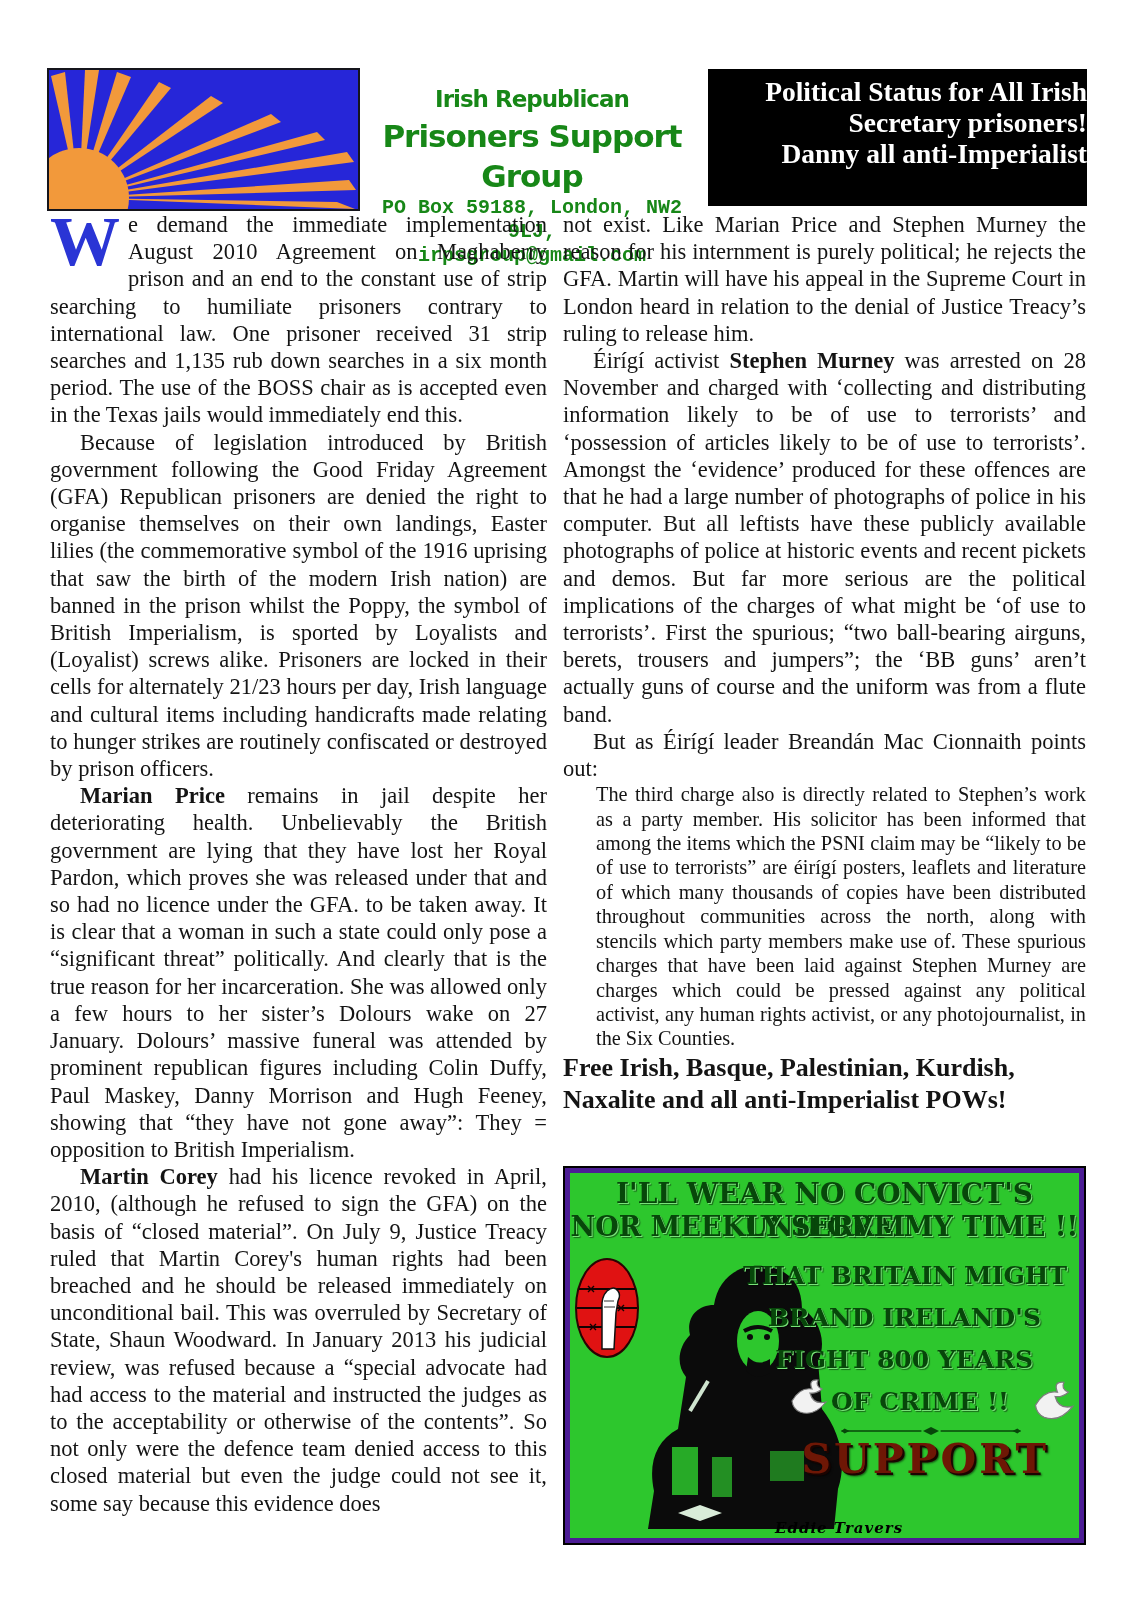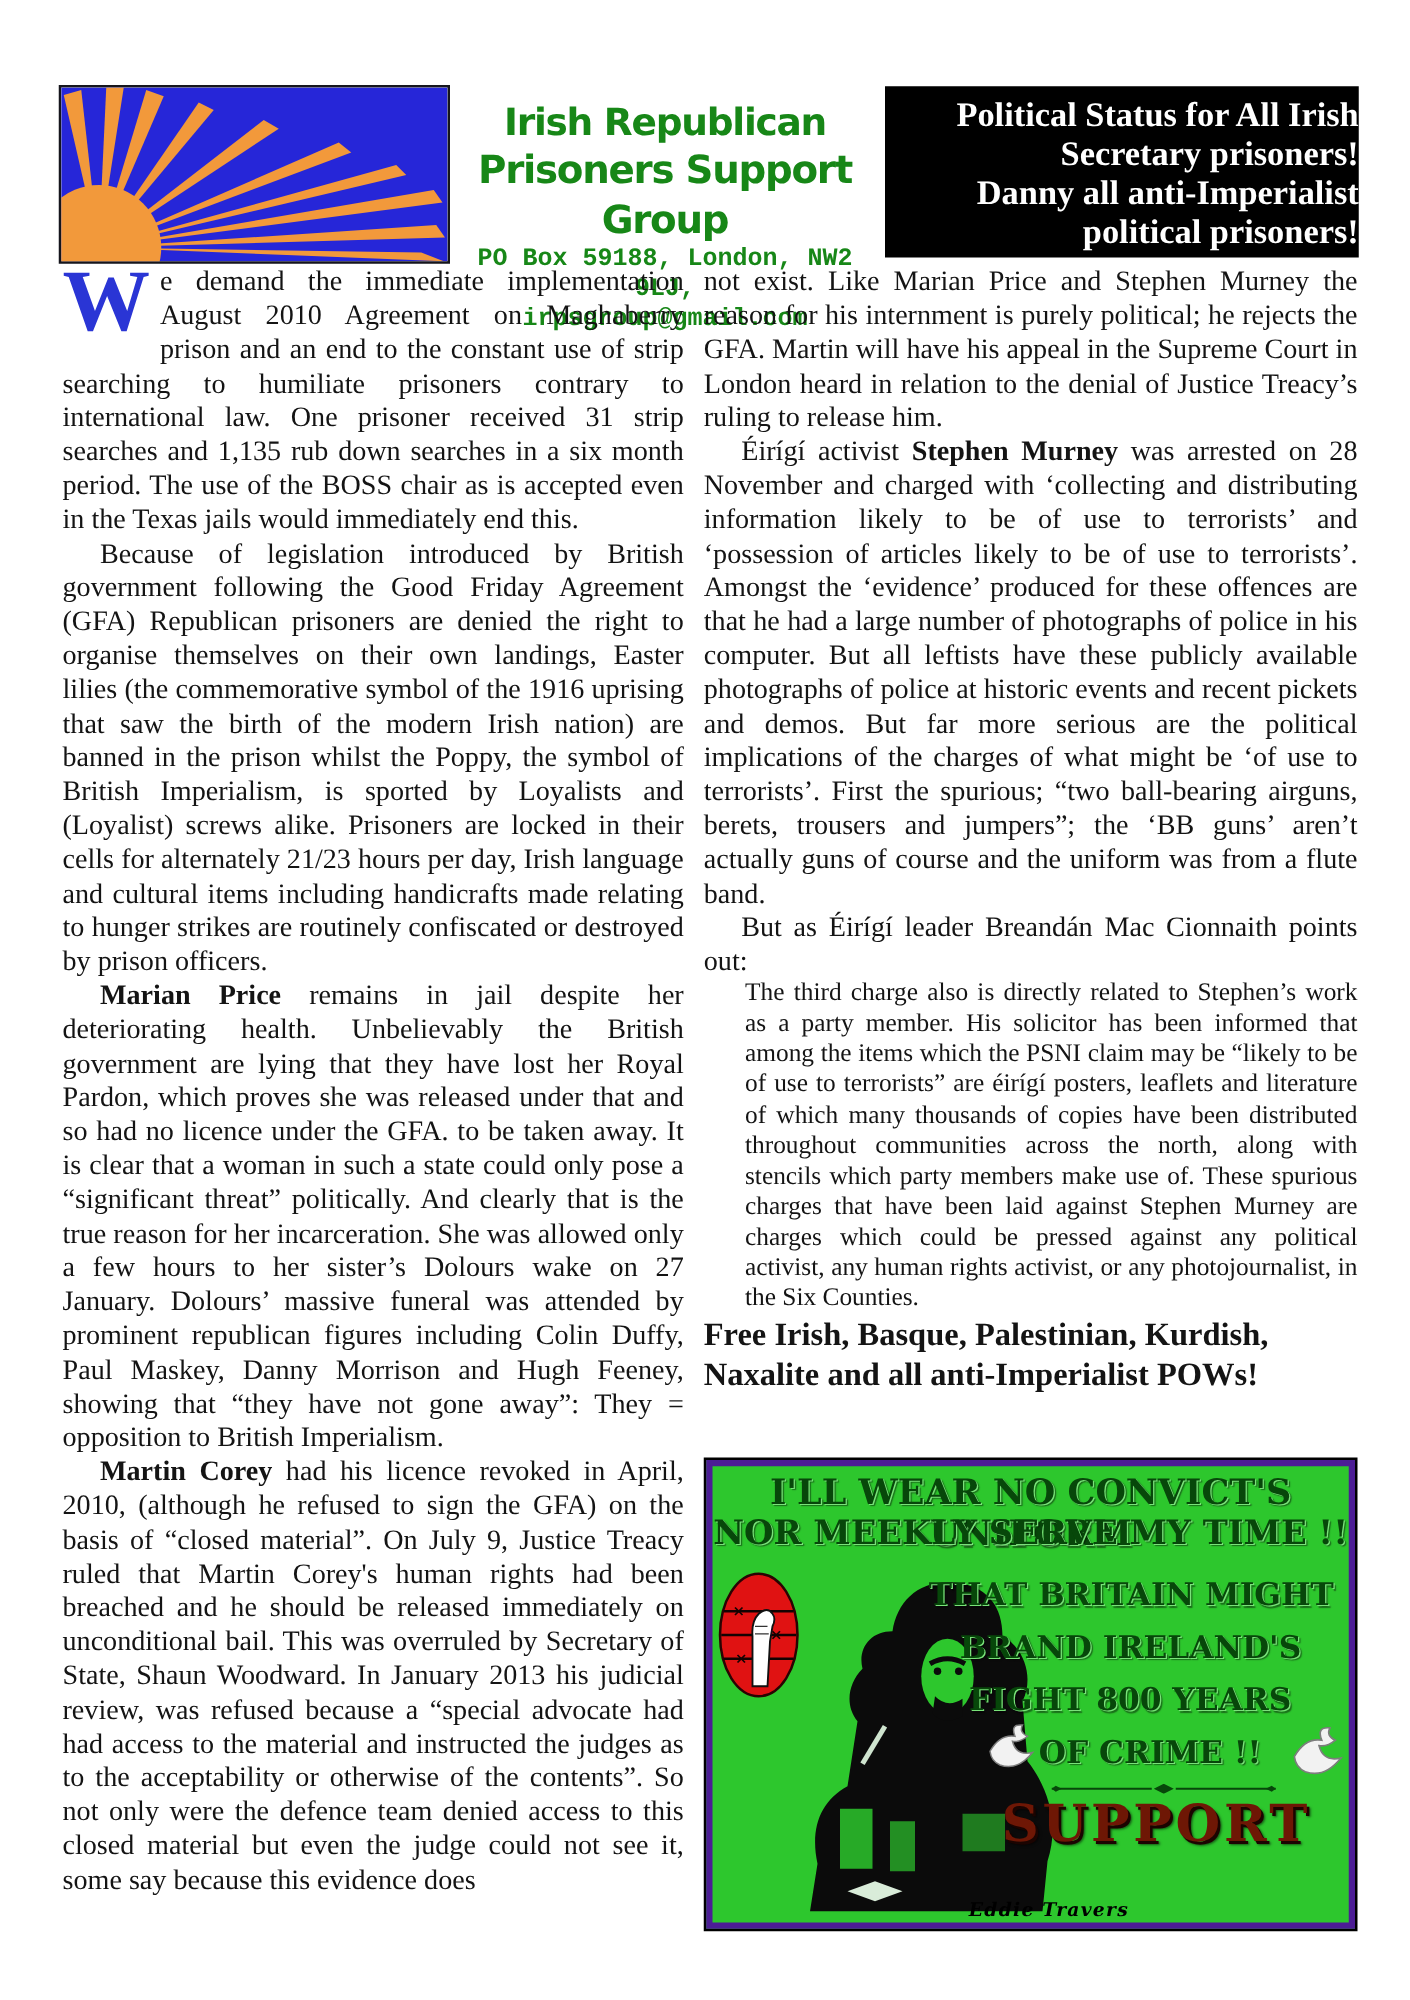--- a/index.html
+++ b/index.html
@@ -4,21 +4,21 @@
 <style>
   html,body{margin:0;padding:0;background:#fff;}
   #page{position:relative;width:1128px;height:1600px;background:#ffffff;overflow:hidden;
         font-family:"Liberation Serif","DejaVu Serif",serif;color:#141414;}
 
   
   .logo{position:absolute;left:47px;top:68px;width:309px;height:139px;border:2px solid #15151c;box-sizing:content-box;}
   .logo svg{display:block;}
 
   .org-block{position:absolute;left:356px;top:82px;width:352px;text-align:center;color:#178717;}
-  .org-name1{font-family:"DejaVu Sans","Liberation Sans",sans-serif;font-weight:bold;font-size:30px;line-height:34px;letter-spacing:-1px;}
+  .org-name1{font-family:"DejaVu Sans","Liberation Sans",sans-serif;font-weight:bold;font-size:23px;line-height:34px;letter-spacing:-1px;}
   .org-name2{font-family:"DejaVu Sans","Liberation Sans",sans-serif;font-weight:bold;font-size:31px;line-height:40px;letter-spacing:-1px;}
   .org-addr{font-family:Liberation Mono, monospace;font-weight:bold;font-size:20px;line-height:24px;}
 
   .banner{position:absolute;left:708px;top:69px;width:379px;height:137px;background:#000;color:#fff;
           text-align:right;box-sizing:border-box;padding-top:7px;}
   .banner div{font-weight:bold;font-size:27.5px;line-height:31px;}
 
   
   .col{position:absolute;top:211px;text-align:justify;}
   #col-left{left:50px;width:497px;}
@@ -83,21 +83,20 @@
       <div class="org-name1">Irish Republican</div>
       <div class="org-name2">Prisoners Support Group</div>
       <div class="org-addr">PO Box 59188, London, NW2 9LJ,</div>
       <div class="org-addr">irpsgroup@gmail.com</div>
     </div>
 
     <div class="banner">
       <div>Political Status for All Irish</div>
       <div>Secretary prisoners!</div>
       <div>Danny all anti-Imperialist</div>
-      <div>political prisoners!</div>
     </div>
   </div>
 
   <div id="col-left" class="col">
       <p class=""><span class="dropcap">W</span><span>e demand the immediate implementation August 2010 Agreement on Maghaberry prison and an end to the constant use of strip searching to humiliate prisoners contrary to international law. One prisoner received 31 strip searches and 1,135 rub down searches in a six month period. The use of the BOSS chair as is accepted even in the Texas jails would immediately end this.</span></p>
       <p class="ind "><span>Because of legislation introduced by British government following the Good Friday Agreement (GFA) Republican prisoners are denied the right to organise themselves on their own landings,  Easter lilies (the commemorative symbol of the 1916 uprising that saw the birth of the modern Irish nation) are banned in the prison whilst the Poppy, the symbol of British Imperialism, is sported by Loyalists and (Loyalist) screws alike. Prisoners are locked in their cells for alternately 21/23 hours per day, Irish language and cultural items including handicrafts made relating to hunger strikes are routinely confiscated or destroyed by prison officers.</span></p>
       <p class="ind "><b>Marian Price</b><span> remains in jail despite her deteriorating health. Unbelievably the British government are lying that they have lost her Royal Pardon, which proves she was released under that and so had no licence under the GFA. to be taken away. It is clear that a woman in such a state could only pose a “significant threat” politically. And clearly that is the true reason for her incarceration. She was allowed only a few hours to her sister’s Dolours wake on 27 January. Dolours’ massive funeral  was attended by prominent republican figures including Colin Duffy, Paul Maskey, Danny Morrison and Hugh Feeney, showing that “they have not gone away”: They = opposition to British Imperialism.</span></p>
       <p class="ind "><b>Martin Corey</b><span> had his licence revoked  in April, 2010, (although he refused to sign the GFA) on the basis of “closed material”. On July 9, Justice Treacy ruled that Martin Corey's human rights had been breached and he should be released immediately on unconditional bail. This was overruled by Secretary of State, Shaun Woodward. In January 2013 his judicial review, was refused because a “special advocate had had access to the material and instructed the judges as to the acceptability or otherwise of the contents”. So not only were the defence team denied access to this closed material but even the judge could not see it,  some say because this evidence does</span></p>
     </div>
   <div id="col-right" class="col">

